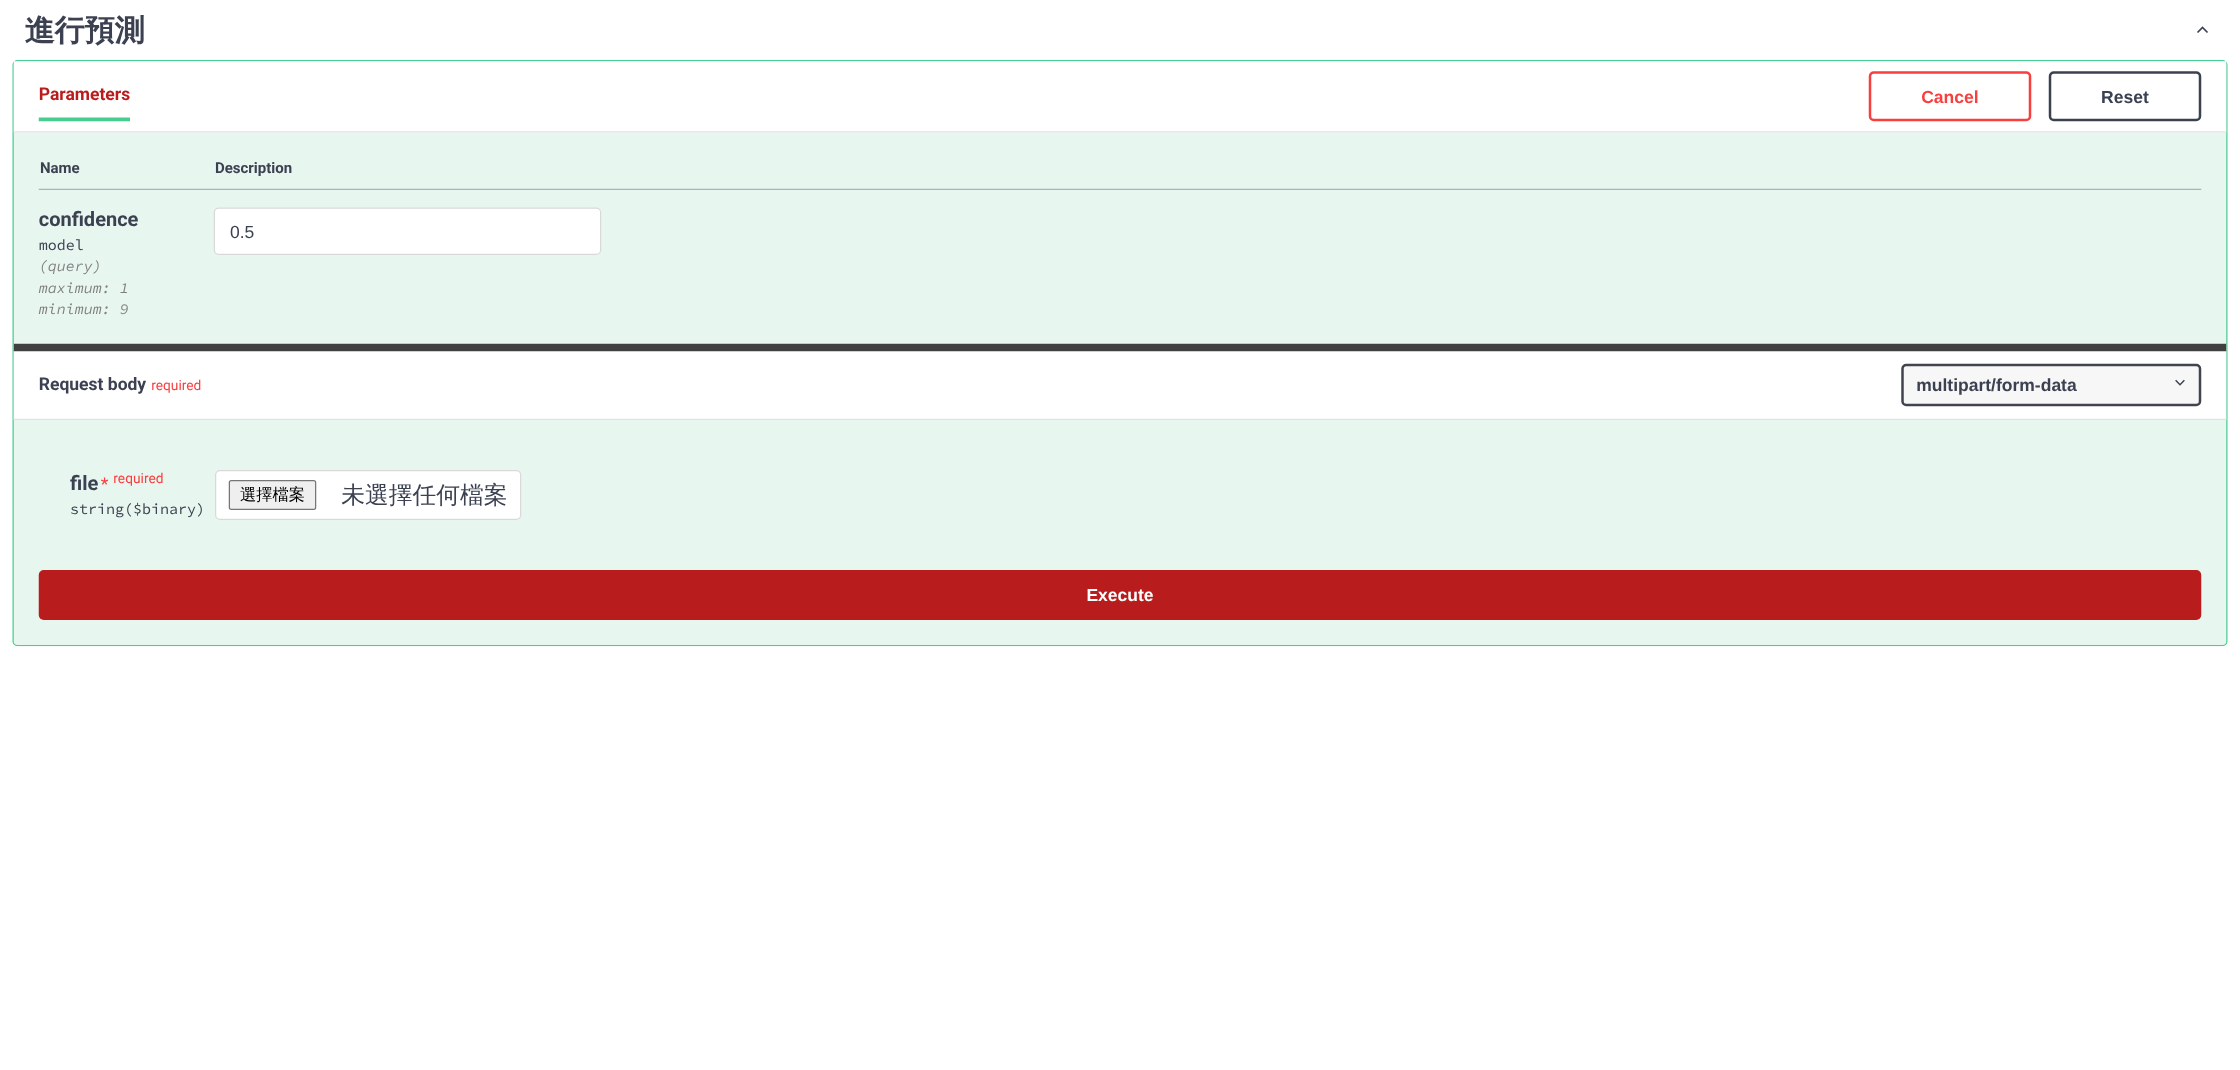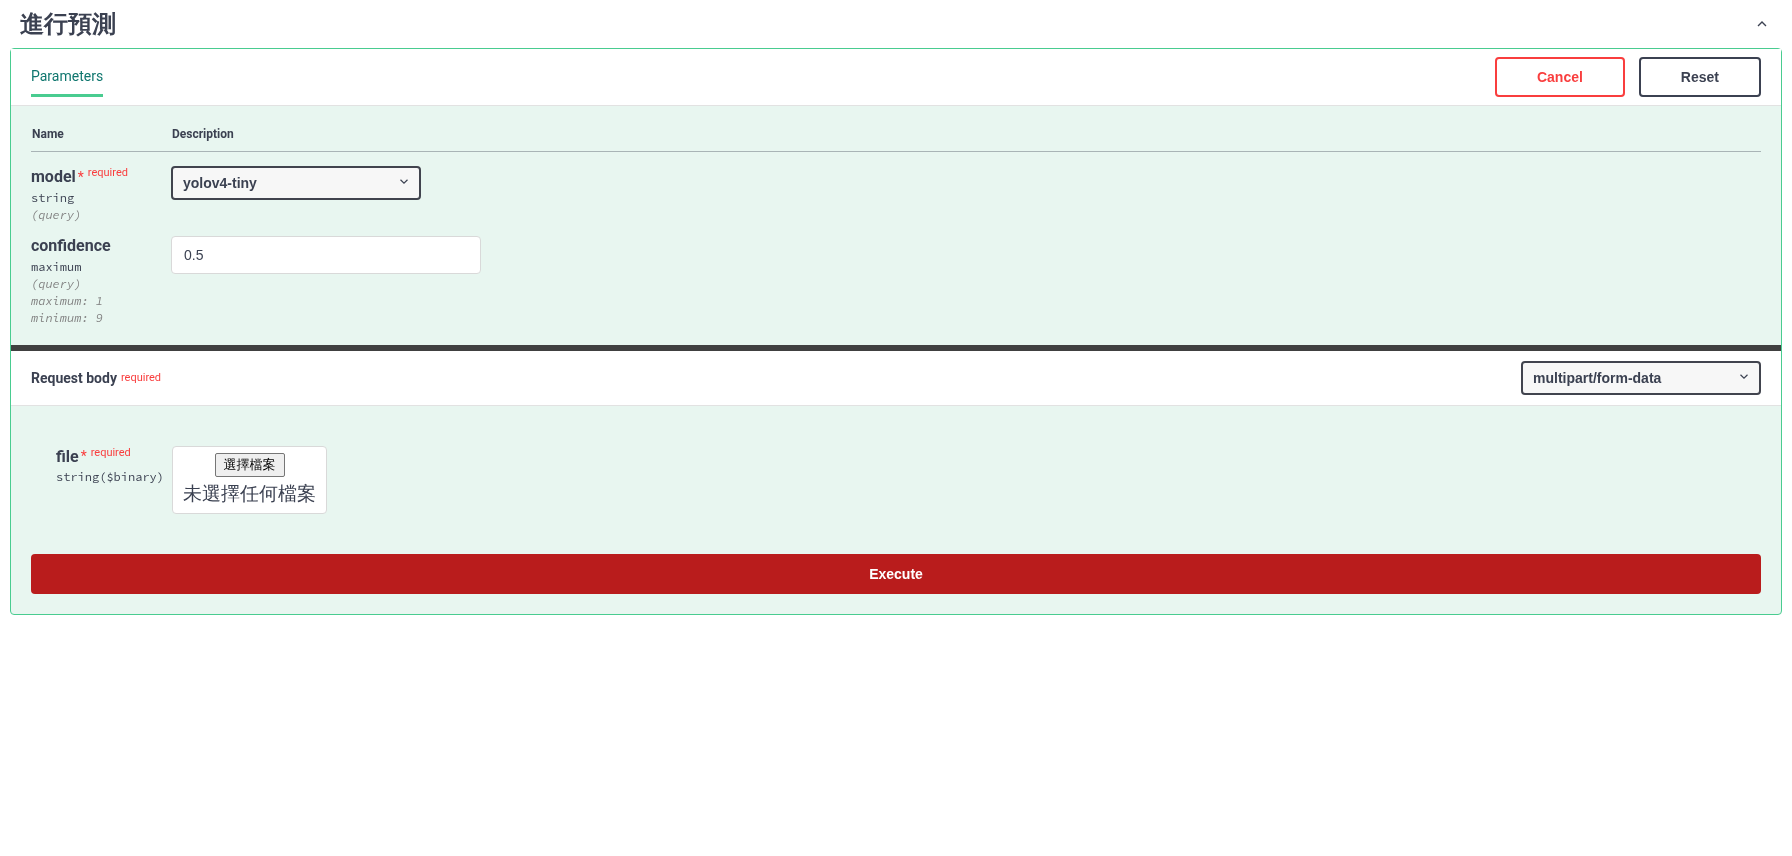--- a/index.html
+++ b/index.html
@@ -70,22 +70,22 @@
 
   .tab-header {
     display: flex;
     align-items: center;
     padding: 8px 20px;
     background: #fff;
     border-bottom: 1px solid #e2e2e2;
   }
   .tab {
     font-size: 14px;
-    font-weight: 400;
-    color: #0f766e;
+    font-weight: 700;
+    color: #b91c1c;
     padding: 10px 0;
     border-bottom: 3px solid #49cc90;
     margin-right: auto;
   }
   .btn {
     border-radius: 4px;
     font-size: 14px;
     font-weight: 700;
     padding: 10px 40px;
     background: transparent;
@@ -211,22 +211,21 @@
     color: #3b4151;
     margin-top: 4px;
   }
   .file-input-wrap {
     border: 1px solid #d9d9d9;
     border-radius: 4px;
     background: #fff;
     padding: 6px 10px;
     display: inline-flex;
     align-items: center;
-    gap: 4px;
-    flex-direction: column;
+    gap: 20px;
   }
   .fake-file-btn {
     background: #efefef;
     border: 1px solid #767676;
     border-radius: 2px;
     padding: 2px 8px;
     font-size: 13px;
     cursor: pointer;
   }
   .file-placeholder {
@@ -272,43 +271,22 @@
     <table class="params-table">
       <thead>
         <tr>
           <th class="name-col">Name</th>
           <th>Description</th>
         </tr>
       </thead>
       <tbody>
         <tr>
           <td class="name-col">
-            <div>
-              <span class="param-name">model</span><span class="required-star">*</span><span class="required-text">required</span>
-            </div>
-            <div class="param-type">string</div>
-            <div class="param-meta">(query)</div>
-          </td>
-          <td>
-            <div class="select-wrap">
-              <select class="param-select">
-                <option>yolov4-tiny</option>
-              </select>
-              <span class="chev-down">
-                <svg viewBox="0 0 24 24">
-                    <polyline points="6 9 12 15 18 9"></polyline>
-                  </svg>
-              </span>
-            </div>
-          </td>
-        </tr>
-        <tr>
-          <td class="name-col">
             <div class="param-name">confidence</div>
-            <div class="param-type">maximum</div>
+            <div class="param-type">model</div>
             <div class="param-meta">(query)</div>
             <div class="param-meta">maximum: 1</div>
             <div class="param-meta">minimum: 9</div>
           </td>
           <td>
             <input class="param-input" type="text" value="0.5" style="">
           </td>
         </tr>
       </tbody>
     </table>

